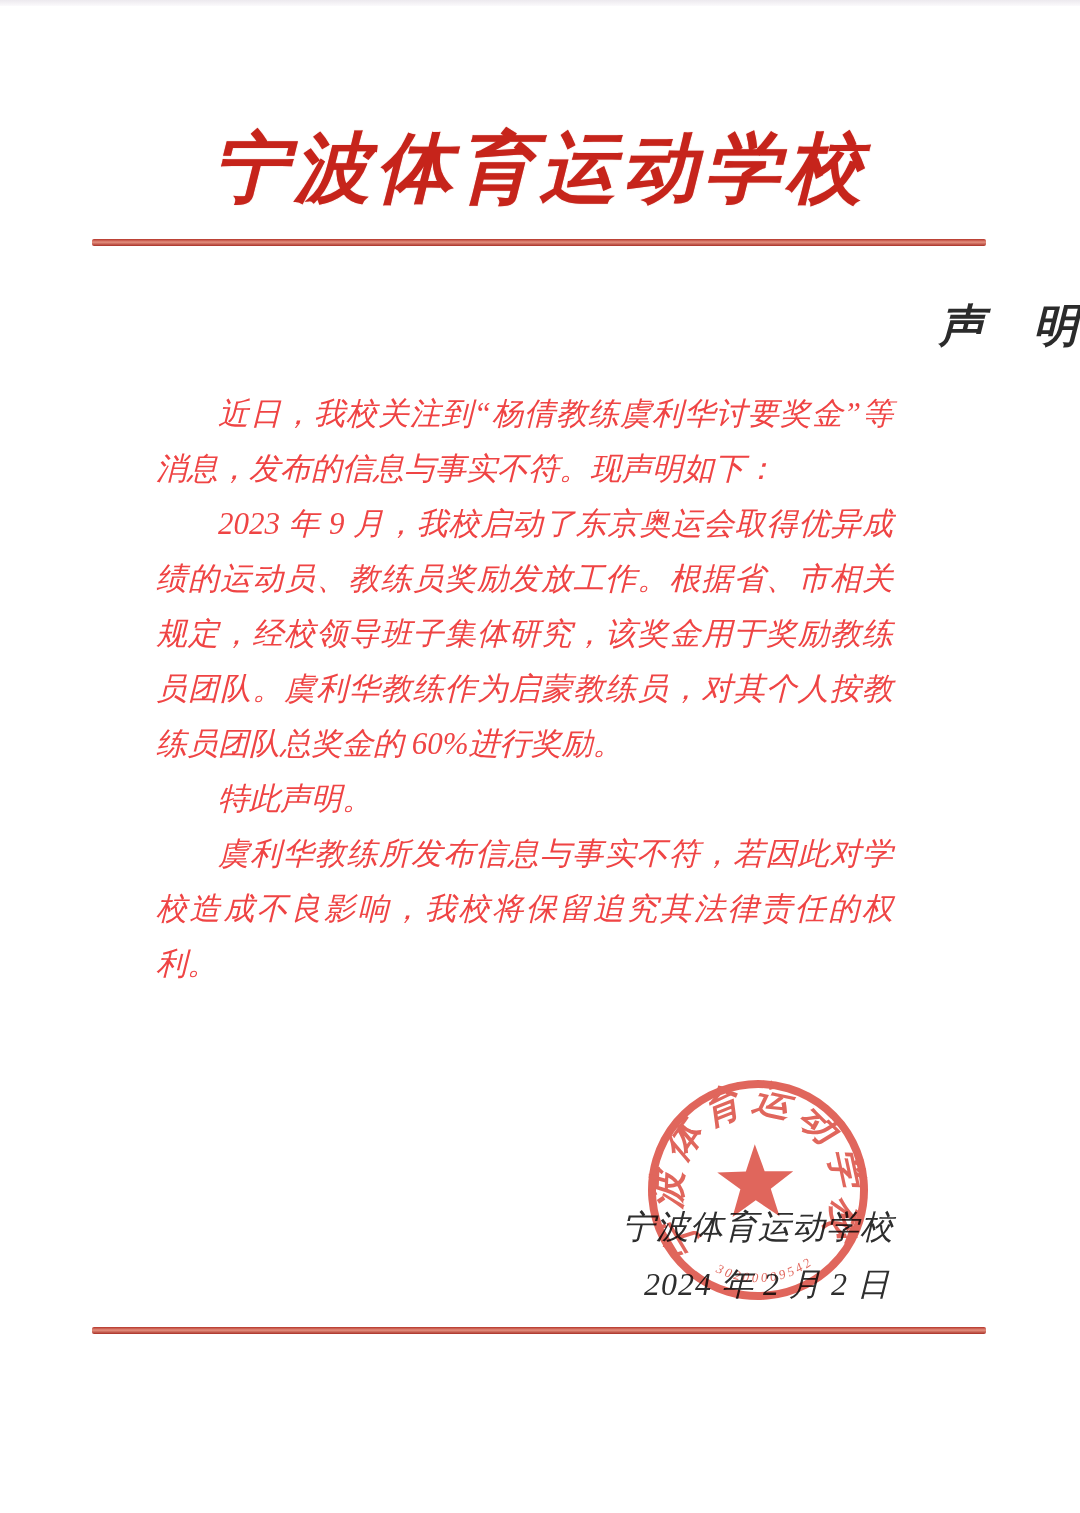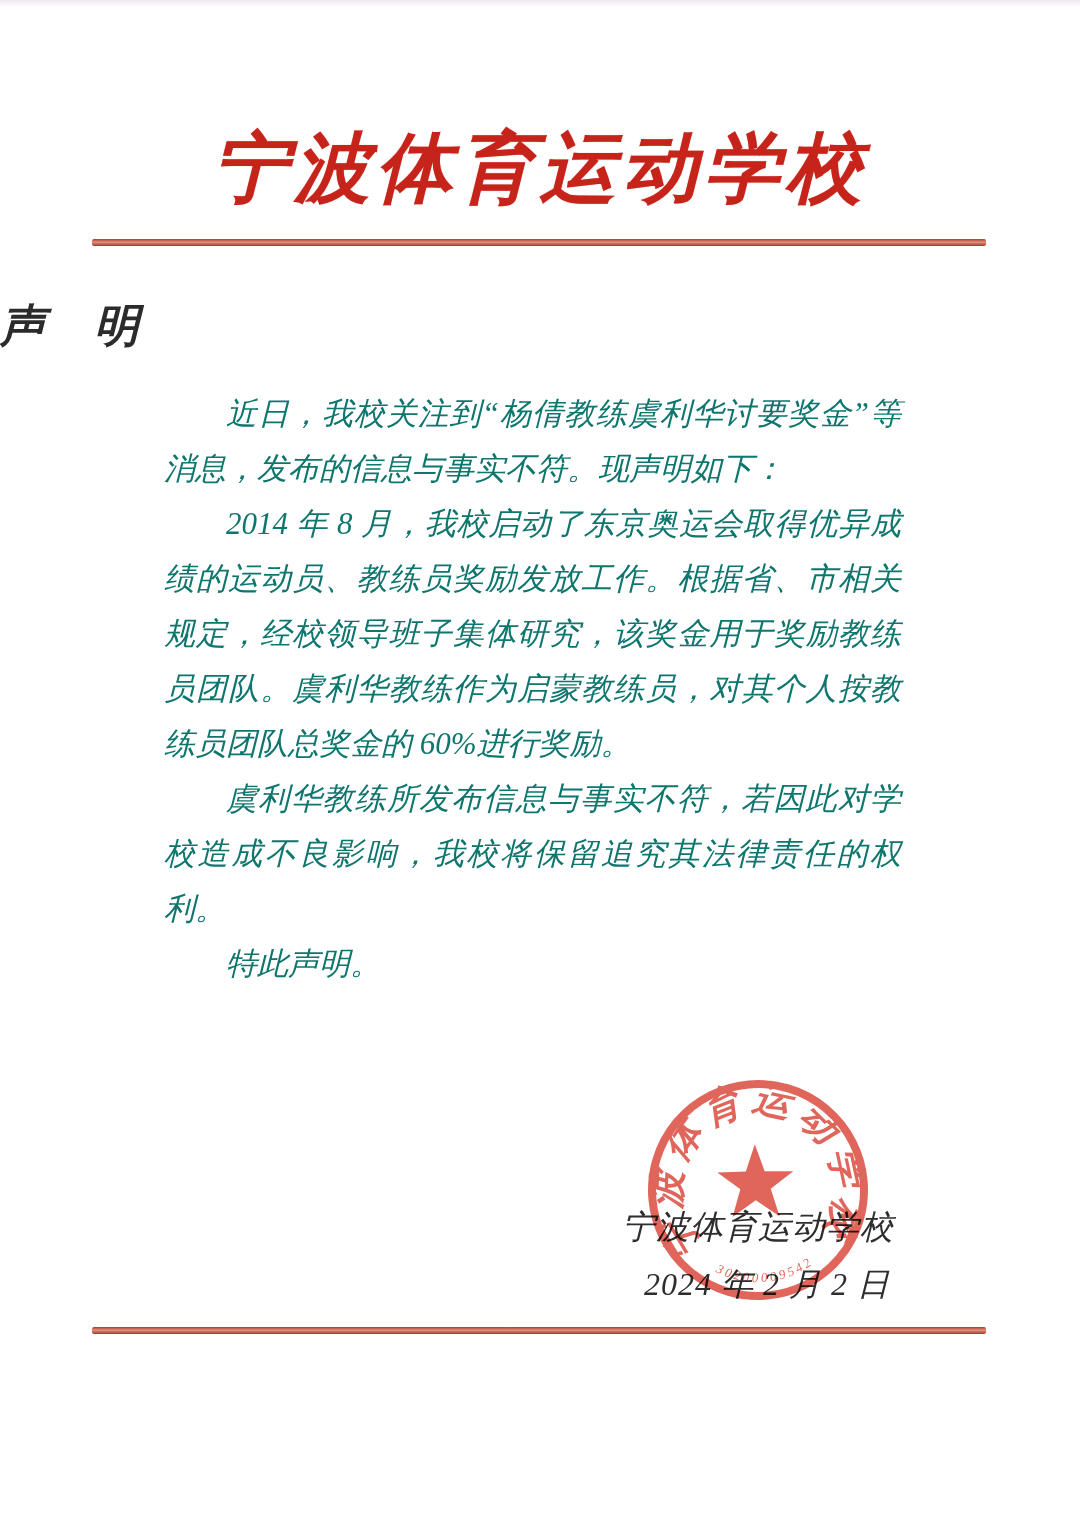--- a/index.html
+++ b/index.html
@@ -34,33 +34,33 @@
     position: absolute;
     left: 92px; width: 894px; height: 7px;
     background: linear-gradient(#b5352a, #e4907f 45%, #a93228);
     border-radius: 2px;
   }
   .rule-top    { top: 239px; }
   .rule-bottom { top: 1327px; }
   .doc-title {
     position: absolute;
     top: 296px; left: 0; width: 1080px;
-    text-align: left;
+    text-align: right;
     font-family: "Liberation Sans", "DejaVu Sans", sans-serif;
     font-size: 45px;
     font-weight: bold;
     color: #2b2b2b;
     letter-spacing: 2px;
   }
   .body-text {
     position: absolute;
-    top: 386px; left: 164px; width: 737px;
+    top: 386px; left: 156px; width: 737px;
     font-size: 31px;
     line-height: 55px;
-    color: #0f766e;
+    color: #ef4444;
     text-align: justify;
   }
   .body-text p {
     margin: 0;
     text-indent: 62px;
   }
   .signature {
     position: absolute;
     top: 1205px; left: 622px;
     font-size: 33px;
@@ -99,23 +99,23 @@
   <div class="top-edge"></div>
 
   <div class="letterhead">宁波体育运动学校</div>
 
   <div class="rule rule-top"></div>
 
   <div class="doc-title">声　明</div>
 
   <div class="body-text">
     <p>近日，我校关注到“杨倩教练虞利华讨要奖金”等消息，发布的信息与事实不符。现声明如下：</p>
-    <p>2014 年 8 月，我校启动了东京奥运会取得优异成绩的运动员、教练员奖励发放工作。根据省、市相关规定，经校领导班子集体研究，该奖金用于奖励教练员团队。虞利华教练作为启蒙教练员，对其个人按教练员团队总奖金的 60%进行奖励。</p>
+    <p>2023 年 9 月，我校启动了东京奥运会取得优异成绩的运动员、教练员奖励发放工作。根据省、市相关规定，经校领导班子集体研究，该奖金用于奖励教练员团队。虞利华教练作为启蒙教练员，对其个人按教练员团队总奖金的 60%进行奖励。</p>
+    <p>特此声明。</p>
     <p>虞利华教练所发布信息与事实不符，若因此对学校造成不良影响，我校将保留追究其法律责任的权利。</p>
-    <p>特此声明。</p>
   </div>
 
   <div class="signature">宁波体育运动学校</div>
 
   <div class="doc-date">2024 年 2 月 2 日</div>
 
   <svg class="seal" viewBox="0 0 248 248">
     <g transform="rotate(-5 124 124)">
       <circle cx="124" cy="124" r="106" fill="none" stroke="#da4438" stroke-width="8"></circle>
       <polygon fill="#da4438" transform="rotate(4 122 118)" points="122,78 131.4,105.1 160,105.6 137.2,122.9 145.5,150.4 122,134 98.5,150.4 106.8,122.9 84,105.6 112.6,105.1"></polygon>

